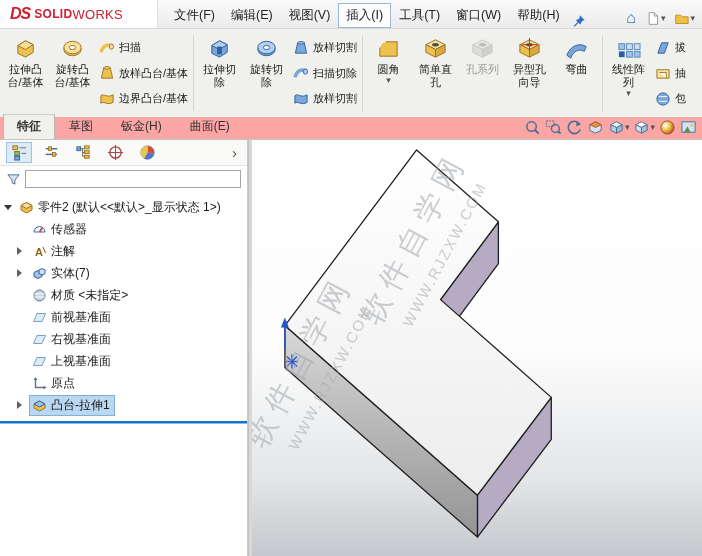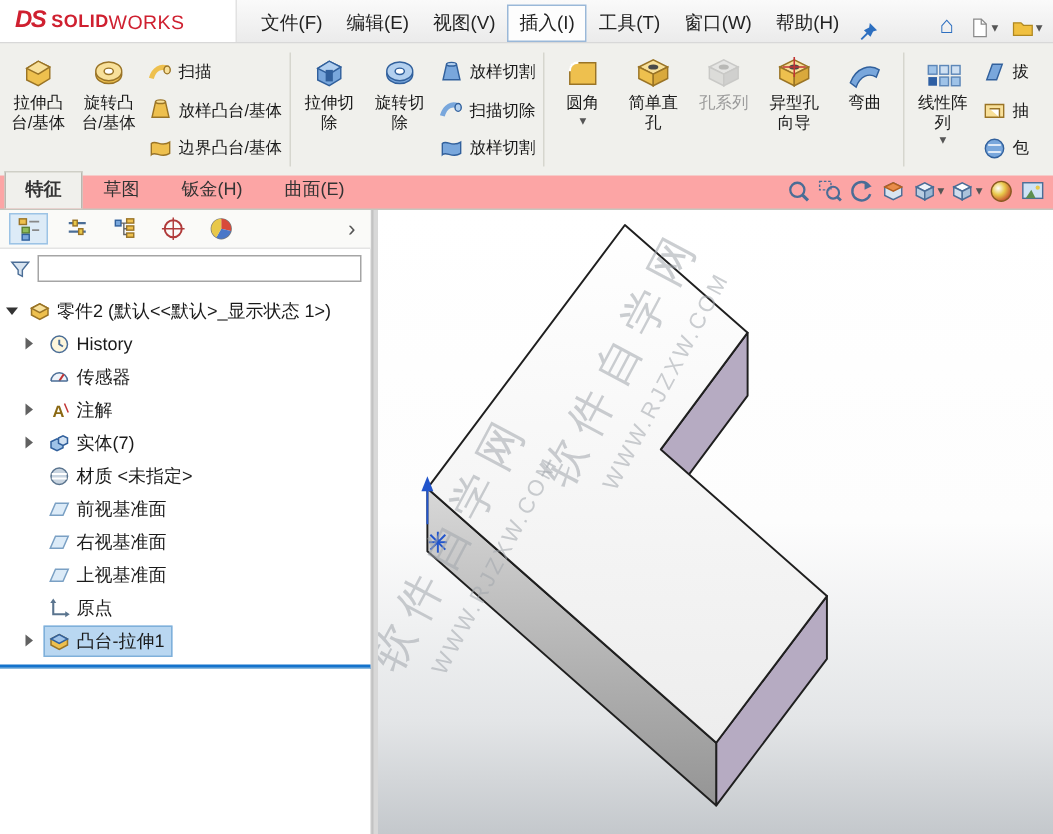--- a/index.html
+++ b/index.html
@@ -431,34 +431,20 @@
             <span class="ticon">
                 <svg viewBox="0 0 15 15">
                   <polygon points="2,5.5 7.5,2.5 13,5.5 13,10 7.5,13 2,10" fill="#eec04e" stroke="#9a7426"></polygon>
                   <polygon points="2,5.5 7.5,2.5 13,5.5 7.5,8.5" fill="#f8e09a" stroke="#9a7426"></polygon>
                 </svg>
               </span>
             <span>零件2 (默认&lt;&lt;默认&gt;_显示状态 1&gt;)</span>
           </span>
         </div>
 
-        <div class="trow lvl1">
-          <span class="arrow-cell">
-              <span class="tri-r"></span>
-            </span>
-          <span class="tr-body">
-            <span class="ticon">
-                <svg viewBox="0 0 15 15">
-                  <circle cx="7.5" cy="7.5" r="5.5" fill="#fdf6dc" stroke="#4a6d96"></circle>
-                  <path d="M7.5 4.5 V7.5 L10 9" fill="none" stroke="#4a6d96" stroke-width="1.3"></path>
-                </svg>
-              </span>
-            <span>History</span>
-          </span>
-        </div>
 
         <div class="trow lvl1">
           <span class="arrow-cell"></span>
           <span class="tr-body">
             <span class="ticon">
                 <svg viewBox="0 0 15 15">
                   <path d="M2 10 A5.5 5.5 0 0 1 13 10" fill="#eef3fa" stroke="#4a6d96"></path>
                   <line x1="7.5" y1="10" x2="10.5" y2="5.5" stroke="#c23434" stroke-width="1.4"></line>
                   <line x1="2" y1="10" x2="13" y2="10" stroke="#4a6d96"></line>
                 </svg>

